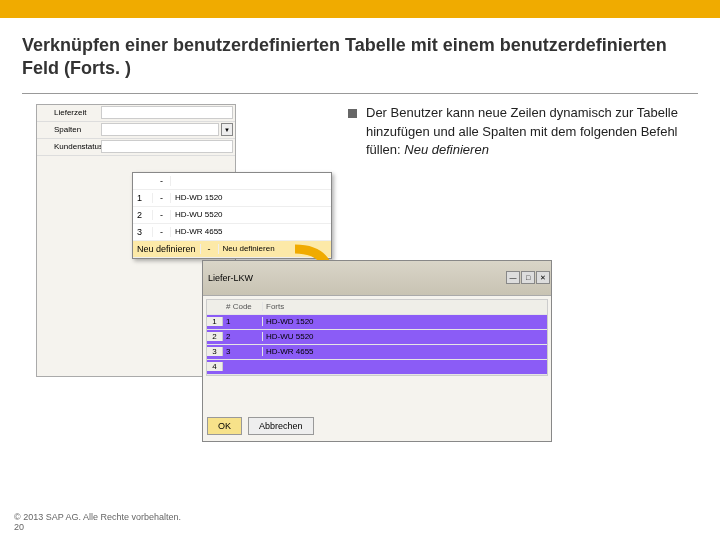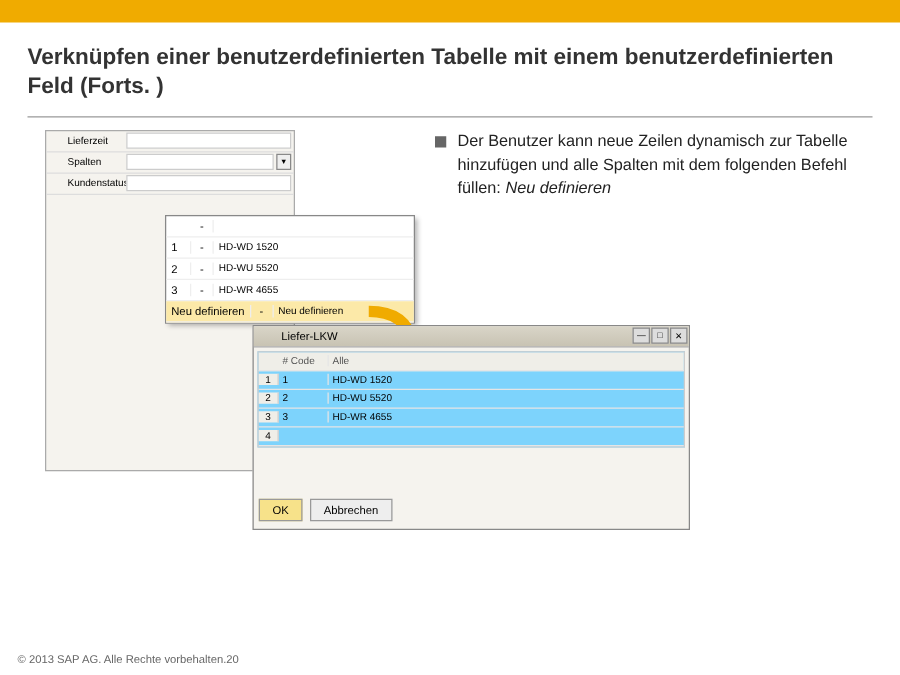--- a/index.html
+++ b/index.html
@@ -34,36 +34,36 @@
 
 
 .bullets { position: absolute; left: 348px; top: 10px; width: 345px; font-size: 13px; line-height: 1.45; color: #222; }
 .bullets ul { list-style: none; }
 .bullets li { position: relative; padding-left: 18px; margin-bottom: 6px; }
 .bullets li::before { content: ''; position: absolute; left: 0; top: 5px; width: 9px; height: 9px; background: #666; }
 .italic { font-style: italic; }
 
 
 .shot2 { position: absolute; left: 202px; top: 166px; width: 350px; background: #f5f3ee; border: 1px solid #888; font-size: 9px; }
-.shot2-titlebar { height: 17px; background: linear-gradient(#d9d5c8, #c8c3b3); display: flex; align-items: center; padding-left: 22px; font-size: 9px; border-bottom: 1px solid #aaa; }
+.shot2-titlebar { height: 35px; background: linear-gradient(#d9d5c8, #c8c3b3); display: flex; align-items: center; padding-left: 5px; font-size: 9px; border-bottom: 1px solid #aaa; }
 .shot2-titlebar .spacer { flex: 1; }
 .win-btn { width: 14px; height: 13px; border: 1px solid #888; background: #ddd; margin-right: 1px; font-size: 7px; display: flex; align-items: center; justify-content: center; }
 .shot2-body { padding: 3px; }
-.shot2-grid { border: 1px solid #ccc; background: #7dd3fc; }
+.shot2-grid { border: 1px solid #ccc; background: #8b5cf6; }
 .grid-row { display: flex; height: 15px; border-bottom: 1px solid #e5e5e5; align-items: center; }
 .grid-col-num { width: 16px; background: #efeee8; border-right: 1px solid #ccc; text-align: center; font-size: 8px; }
 .grid-col-code { width: 40px; border-right: 1px solid #e5e5e5; padding-left: 3px; font-size: 8px; }
 .grid-col-name { flex: 1; padding-left: 3px; font-size: 8px; }
 .grid-header { background: #efeee8; font-size: 7px; color: #555; }
 .shot2-footer { padding: 6px 4px; display: flex; gap: 6px; }
 .btn { padding: 3px 10px; font-size: 9px; border: 1px solid #999; background: #f7e28a; margin-top: 32px; }
 .btn.cancel { background: #eee; }
 
 
-.slide-footer { position: absolute; bottom: 8px; left: 14px; right: 22px; display: flex; justify-content: flex-start; font-size: 9px; color: #666; }
+.slide-footer { position: absolute; bottom: 8px; left: 14px; right: 22px; display: flex; justify-content: flex-end; font-size: 9px; color: #666; flex-direction: column; }
 </style>
 </head>
 <body>
 
 <div class="top-bar"></div>
 <h1 class="title">Verknüpfen einer benutzerdefinierten Tabelle mit einem benutzerdefinierten Feld (Forts. )</h1>
 <hr class="hr">
 
 <div class="content">
 
@@ -131,21 +131,21 @@
       <span class="spacer"></span>
       <div class="win-btn">—</div>
       <div class="win-btn">□</div>
       <div class="win-btn">✕</div>
     </div>
     <div class="shot2-body">
       <div class="shot2-grid">
         <div class="grid-row grid-header">
           <div class="grid-col-num"></div>
           <div class="grid-col-code"># Code</div>
-          <div class="grid-col-name">Alle</div>
+          <div class="grid-col-name">Forts</div>
         </div>
         <div class="grid-row">
           <div class="grid-col-num">1</div>
           <div class="grid-col-code">1</div>
           <div class="grid-col-name">HD-WD 1520</div>
         </div>
         <div class="grid-row">
           <div class="grid-col-num">2</div>
           <div class="grid-col-code">2</div>
           <div class="grid-col-name">HD-WU 5520</div>

